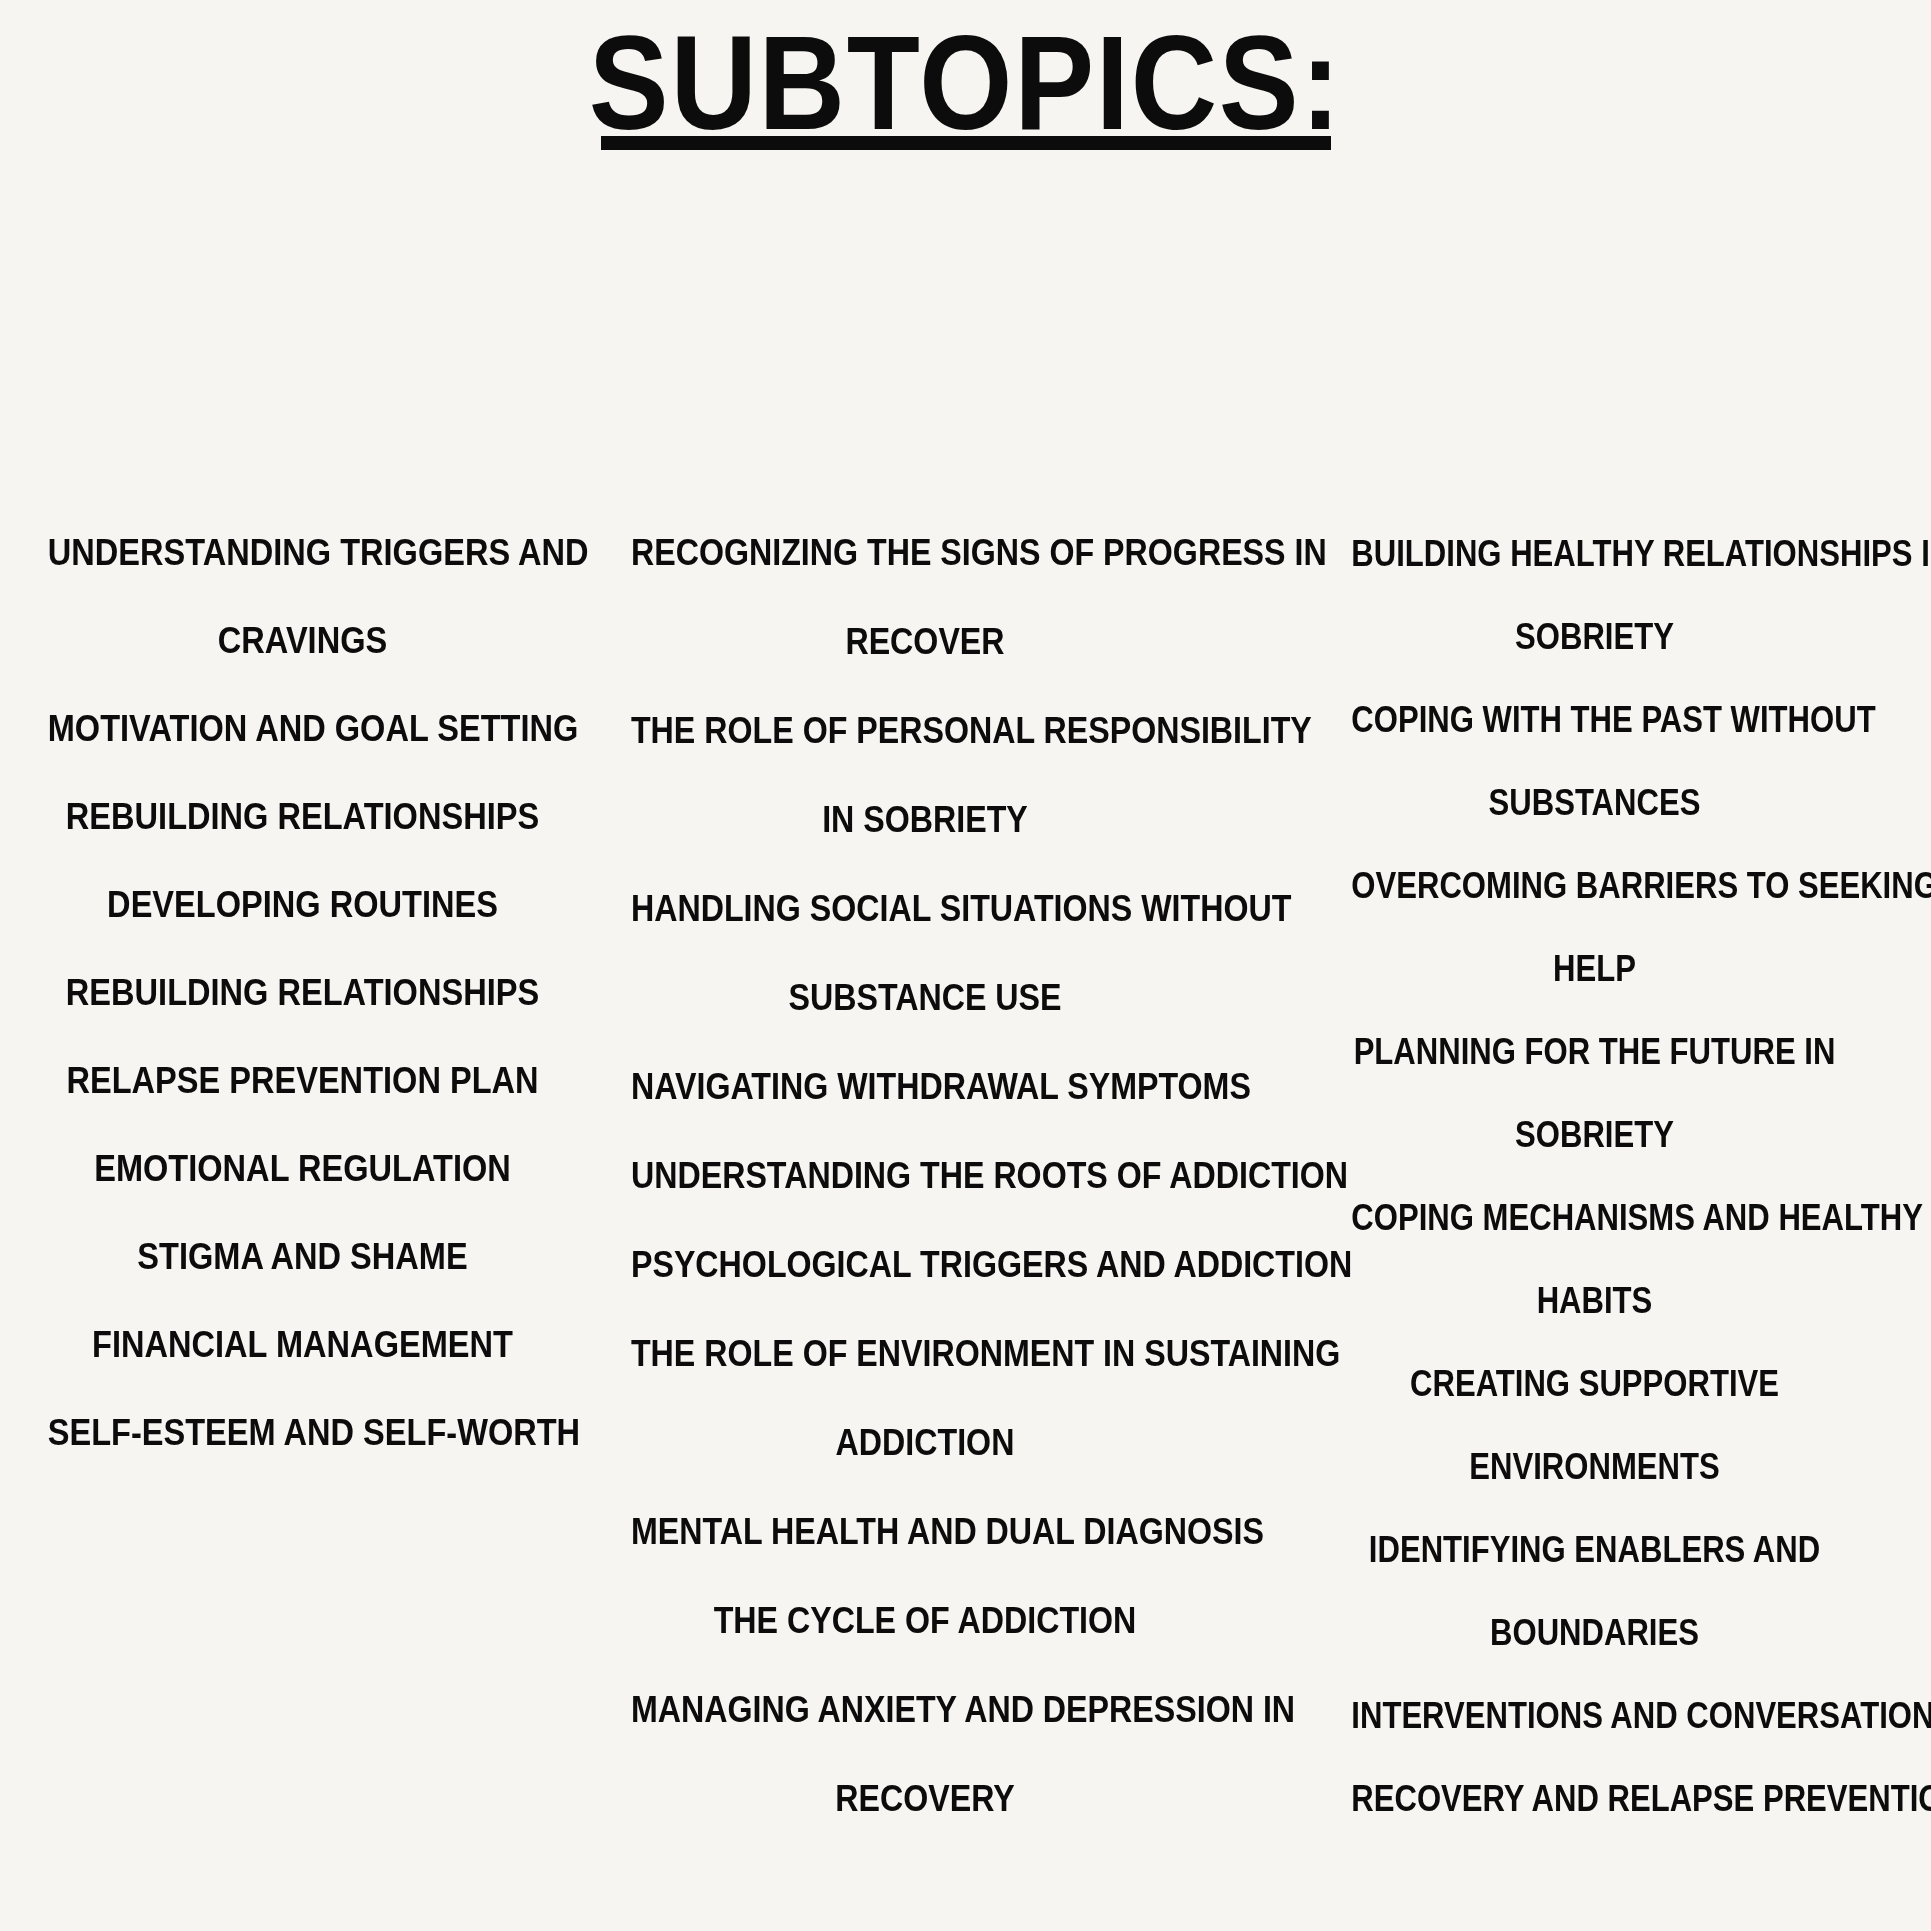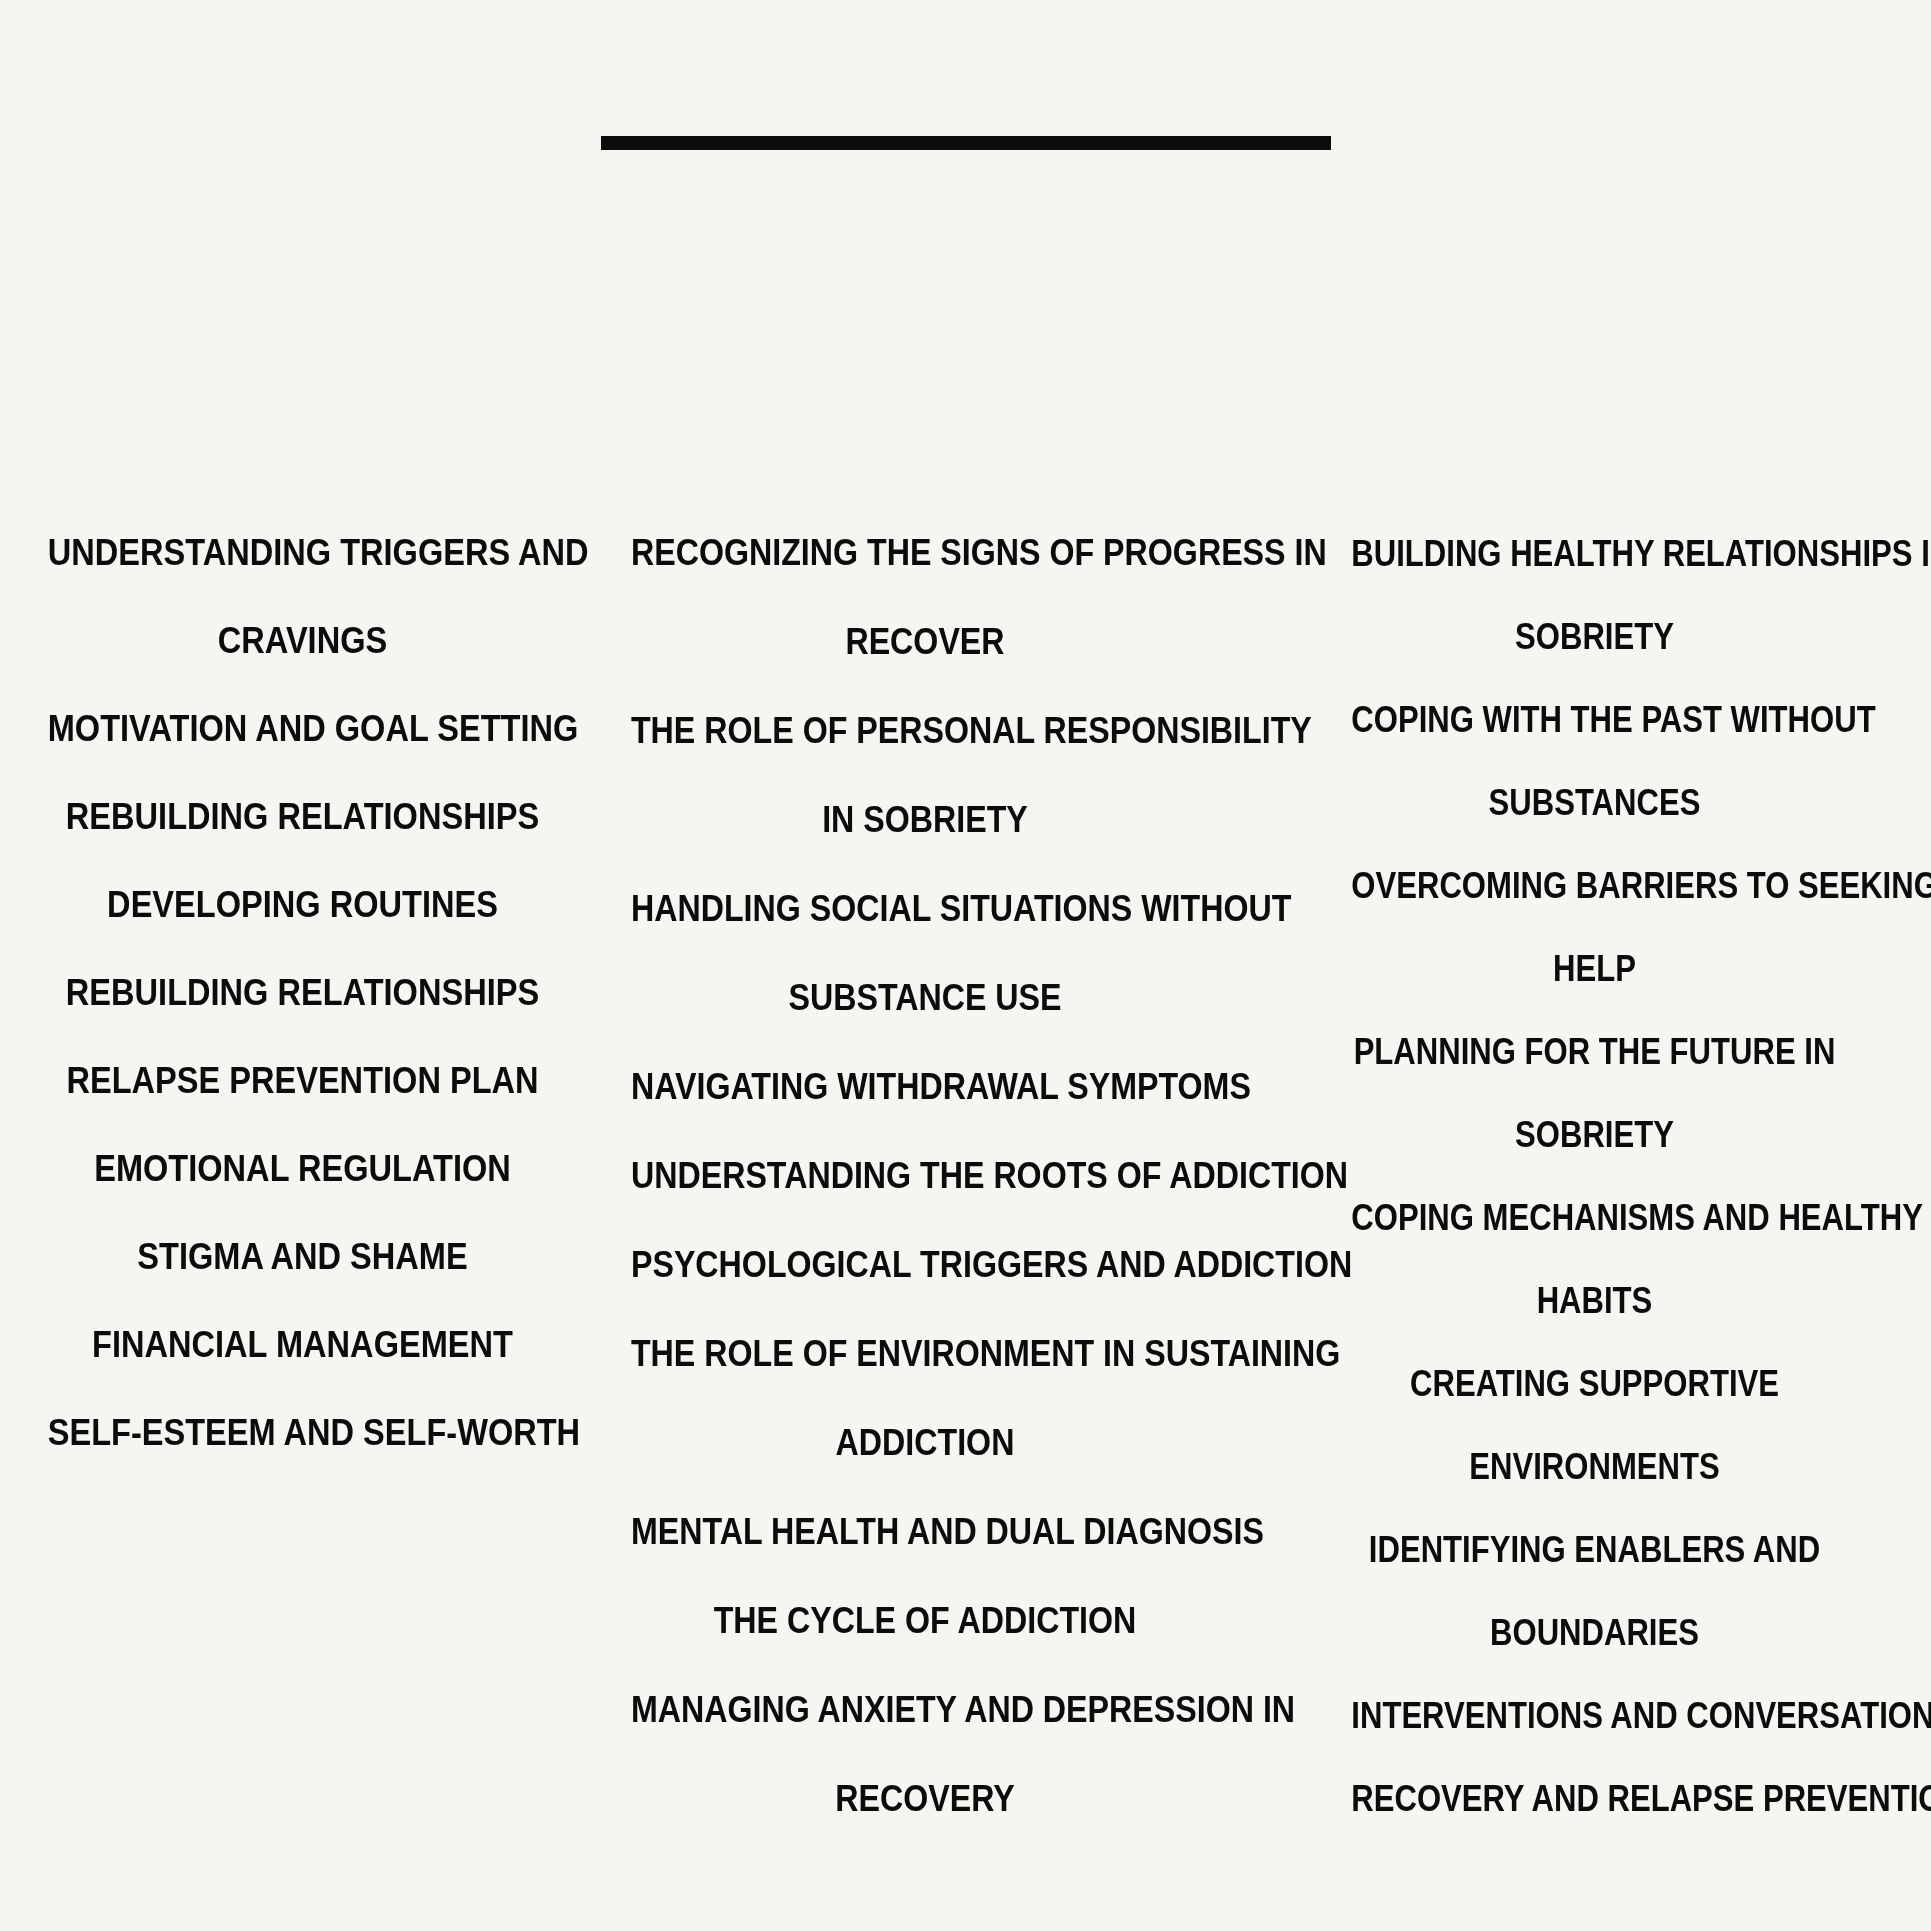--- a/index.html
+++ b/index.html
@@ -74,20 +74,23 @@
     top: 512px;
     line-height: 83px;
     transform: scaleX(0.84);
   }
 </style>
 </head>
 <body>
 
 <div class="page">
 
+  <div class="title-wrap">
+    <span class="title-inner">SUBTOPICS:</span>
+  </div>
   <div class="title-underline"></div>
 
   <div class="col col-1">
       <div class="subtopic-line">UNDERSTANDING TRIGGERS AND</div>
       <div class="subtopic-line">CRAVINGS</div>
       <div class="subtopic-line">MOTIVATION AND GOAL SETTING</div>
       <div class="subtopic-line">REBUILDING RELATIONSHIPS</div>
       <div class="subtopic-line">DEVELOPING ROUTINES</div>
       <div class="subtopic-line">REBUILDING RELATIONSHIPS</div>
       <div class="subtopic-line">RELAPSE PREVENTION PLAN</div>

